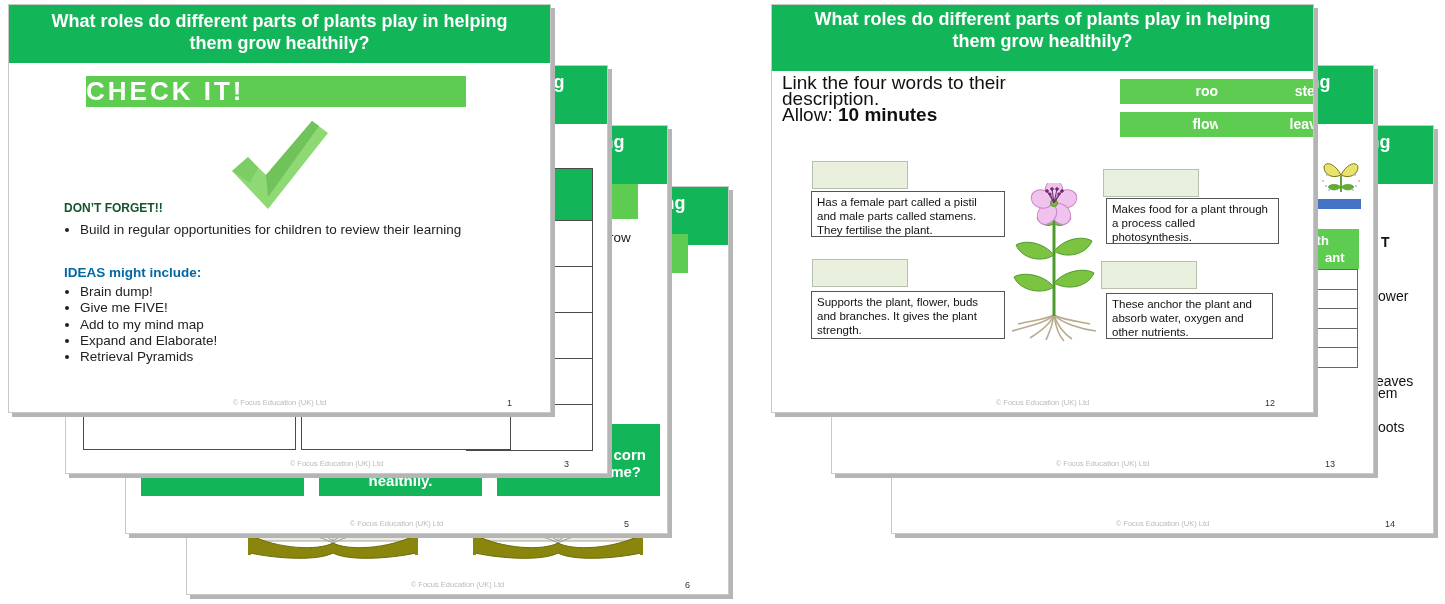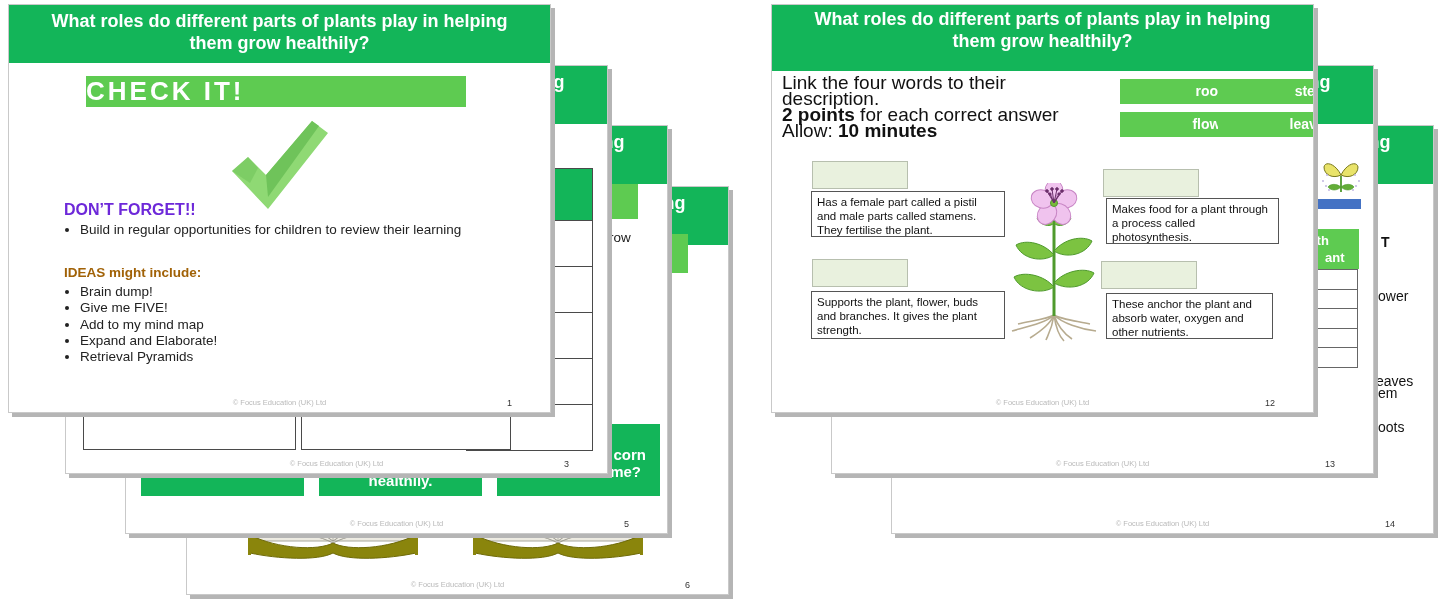--- a/index.html
+++ b/index.html
@@ -20,23 +20,23 @@
 
   
   .copy{position:absolute;bottom:5px;left:0;right:0;text-align:center;
         font-size:7.5px;color:#b9b9b9;}
   .pg{position:absolute;bottom:4px;right:38px;font-size:9px;color:#333;}
 
   
   .banner{position:absolute;left:77px;top:71px;width:380px;height:31px;background:#5ecb51;
           color:#fff;font-weight:bold;font-size:26px;letter-spacing:3px;text-align:left;line-height:31px;}
   .check-svg{position:absolute;left:213px;top:112px;width:110px;height:96px;}
-  .s1-h3{position:absolute;left:55px;top:196px;font-size:16px;font-weight:bold;color:#6d28d9;}
+  .s1-h3{position:absolute;left:55px;top:196px;font-size:12px;font-weight:bold;color:#14532d;}
   .s1-ul1{position:absolute;left:55px;top:217px;width:408px;}
-  .s1-h4{position:absolute;left:55px;top:260px;font-size:13.5px;font-weight:bold;color:#a16207;}
+  .s1-h4{position:absolute;left:55px;top:260px;font-size:13.5px;font-weight:bold;color:#0369a1;}
   .s1-ul2{position:absolute;left:55px;top:279px;width:408px;}
   .blist{margin:0;padding-left:16px;list-style:disc;color:#222;}
   .blist li{font-size:13.5px;line-height:16.3px;}
 
   
   .s3-col{position:absolute;left:400px;top:102px;width:125px;border:1px solid #4a4a4a;}
   .s3-col .gcell{height:51px;background:#13b559;}
   .s3-col .wrow{height:45px;background:#fff;border-top:1px solid #4a4a4a;}
   .s3-boxA{position:absolute;left:17px;top:240px;width:211px;height:142px;border:1.5px solid #4a4a4a;background:#fff;}
   .s3-boxB{position:absolute;left:235px;top:240px;width:208px;height:142px;border:1.5px solid #4a4a4a;background:#fff;}
@@ -221,21 +221,20 @@
   </div>
 
   <div class="slide" style="left:771px;top:4px;z-index:3;">
     <div class="hdr hdr-3l">
       <div class="t1">What roles do different parts of plants play in helping</div>
       <div class="t2">them grow healthily?</div>
     </div>
 
     <div class="intro">
       <div>Link the four words to their description.</div>
-      <div><b>2 points</b><span> for each correct answer</span></div>
       <div><span>Allow: </span><b>10 minutes</b></div>
     </div>
 
     <div class="word-btn" style="left:348px;top:74px;">roots</div>
     <div class="word-btn" style="left:446px;top:74px;">stem</div>
     <div class="word-btn" style="left:348px;top:107px;">flower</div>
     <div class="word-btn" style="left:446px;top:107px;">leaves</div>
 
     <div class="ans" style="left:40px;top:156px;"></div>
     <div class="ans" style="left:40px;top:254px;"></div>

